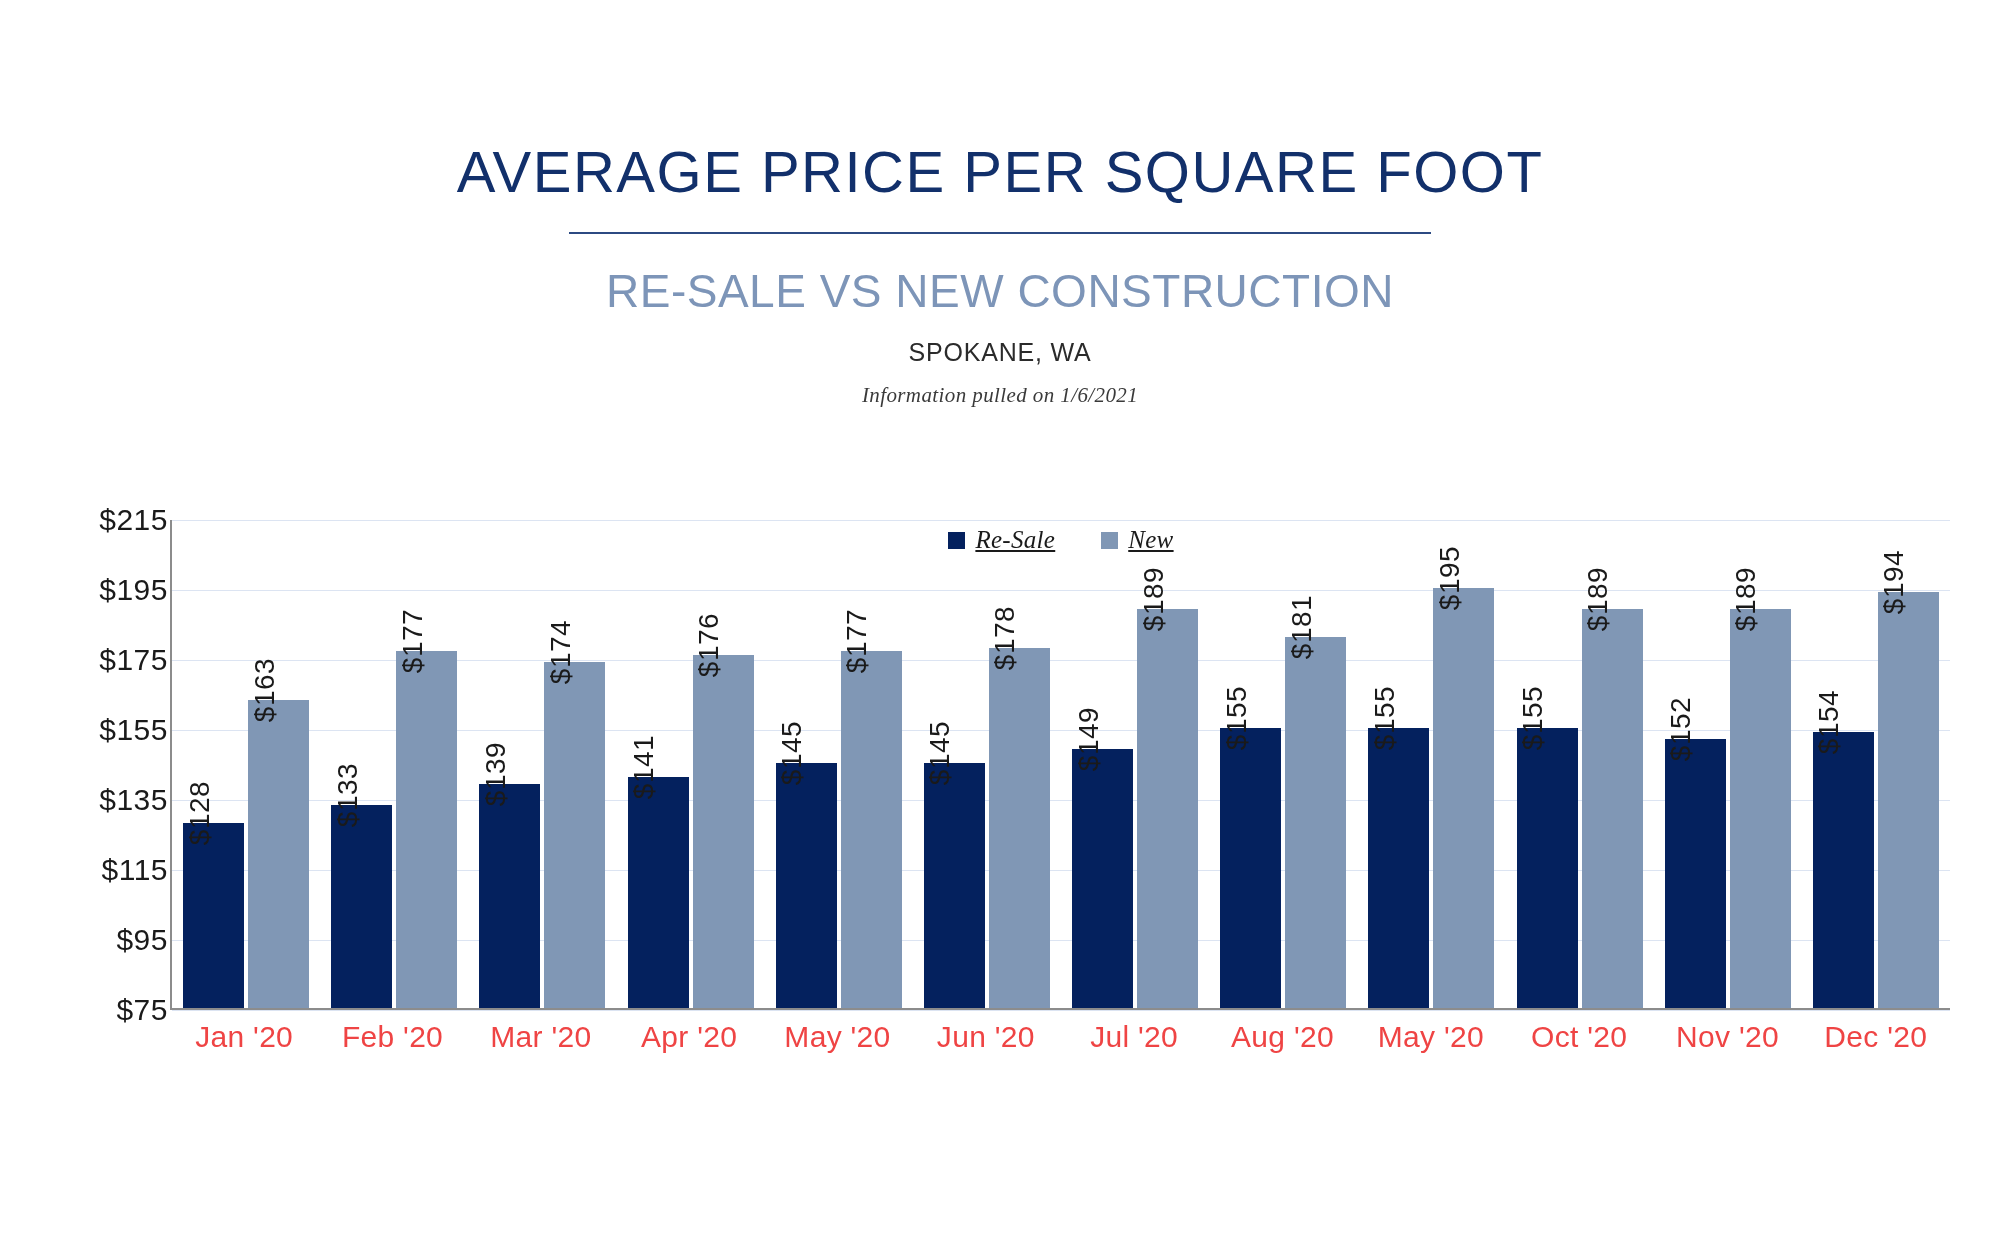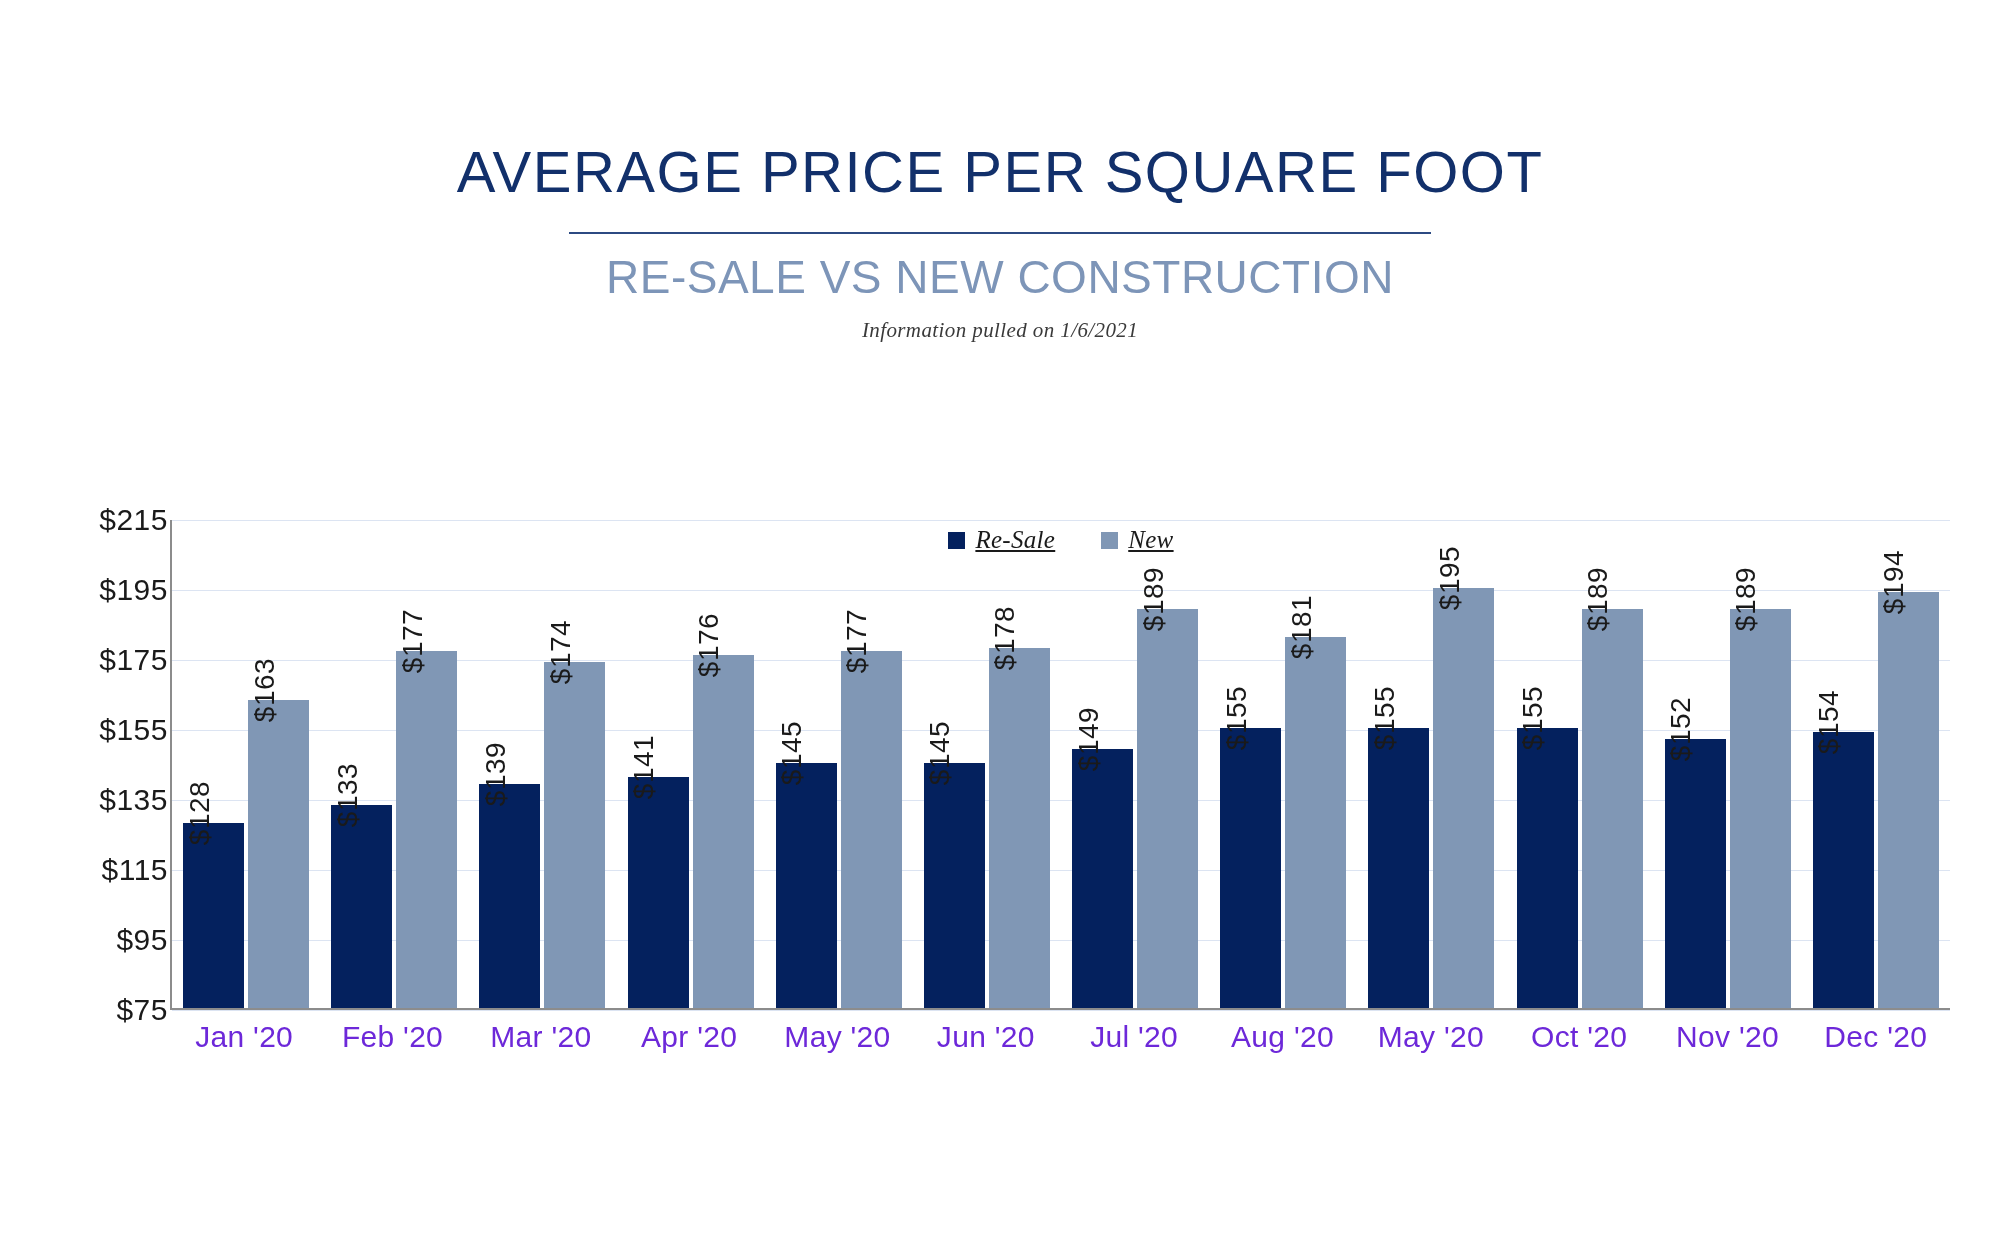--- a/index.html
+++ b/index.html
@@ -34,21 +34,21 @@
     line-height: 1.1;
     white-space: nowrap;
   }
   .title-rule {
     width: 862px;
     height: 2px;
     background: #2c4a82;
     margin: 28px auto 0 auto;
   }
   .sub-title {
-    margin-top: 18px;
+    margin-top: 32px;
     font-size: 46px;
     letter-spacing: 0.5px;
     color: #7d95b8;
     font-weight: 400;
     line-height: 1.1;
     white-space: nowrap;
   }
   .location {
     margin-top: 22px;
     font-size: 25px;
@@ -180,34 +180,35 @@
     position: absolute;
     left: 170px;
     top: 500px;
     width: 1780px;
     display: flex;
   }
   .x-label {
     flex: 1 1 0;
     text-align: center;
     font-size: 30px;
-    color: #6d28d9;
+    color: #ef4444;
     letter-spacing: 0.3px;
     white-space: nowrap;
   }
 </style>
 </head>
 <body>
 
 <div class="page">
 
   <div class="header">
     <div class="main-title">AVERAGE PRICE PER SQUARE FOOT</div>
     <div class="title-rule"></div>
     <div class="sub-title">RE-SALE VS NEW CONSTRUCTION</div>
+    <div class="location">SPOKANE, WA</div>
     <div class="pulled-date">Information pulled on 1/6/2021</div>
   </div>
 
   <div class="chart-wrap">
 
     <div class="y-labels">
         <div class="y-label" style="top: 0px;">$215</div>
         <div class="y-label" style="top: 70px;">$195</div>
         <div class="y-label" style="top: 140px;">$175</div>
         <div class="y-label" style="top: 210px;">$155</div>

